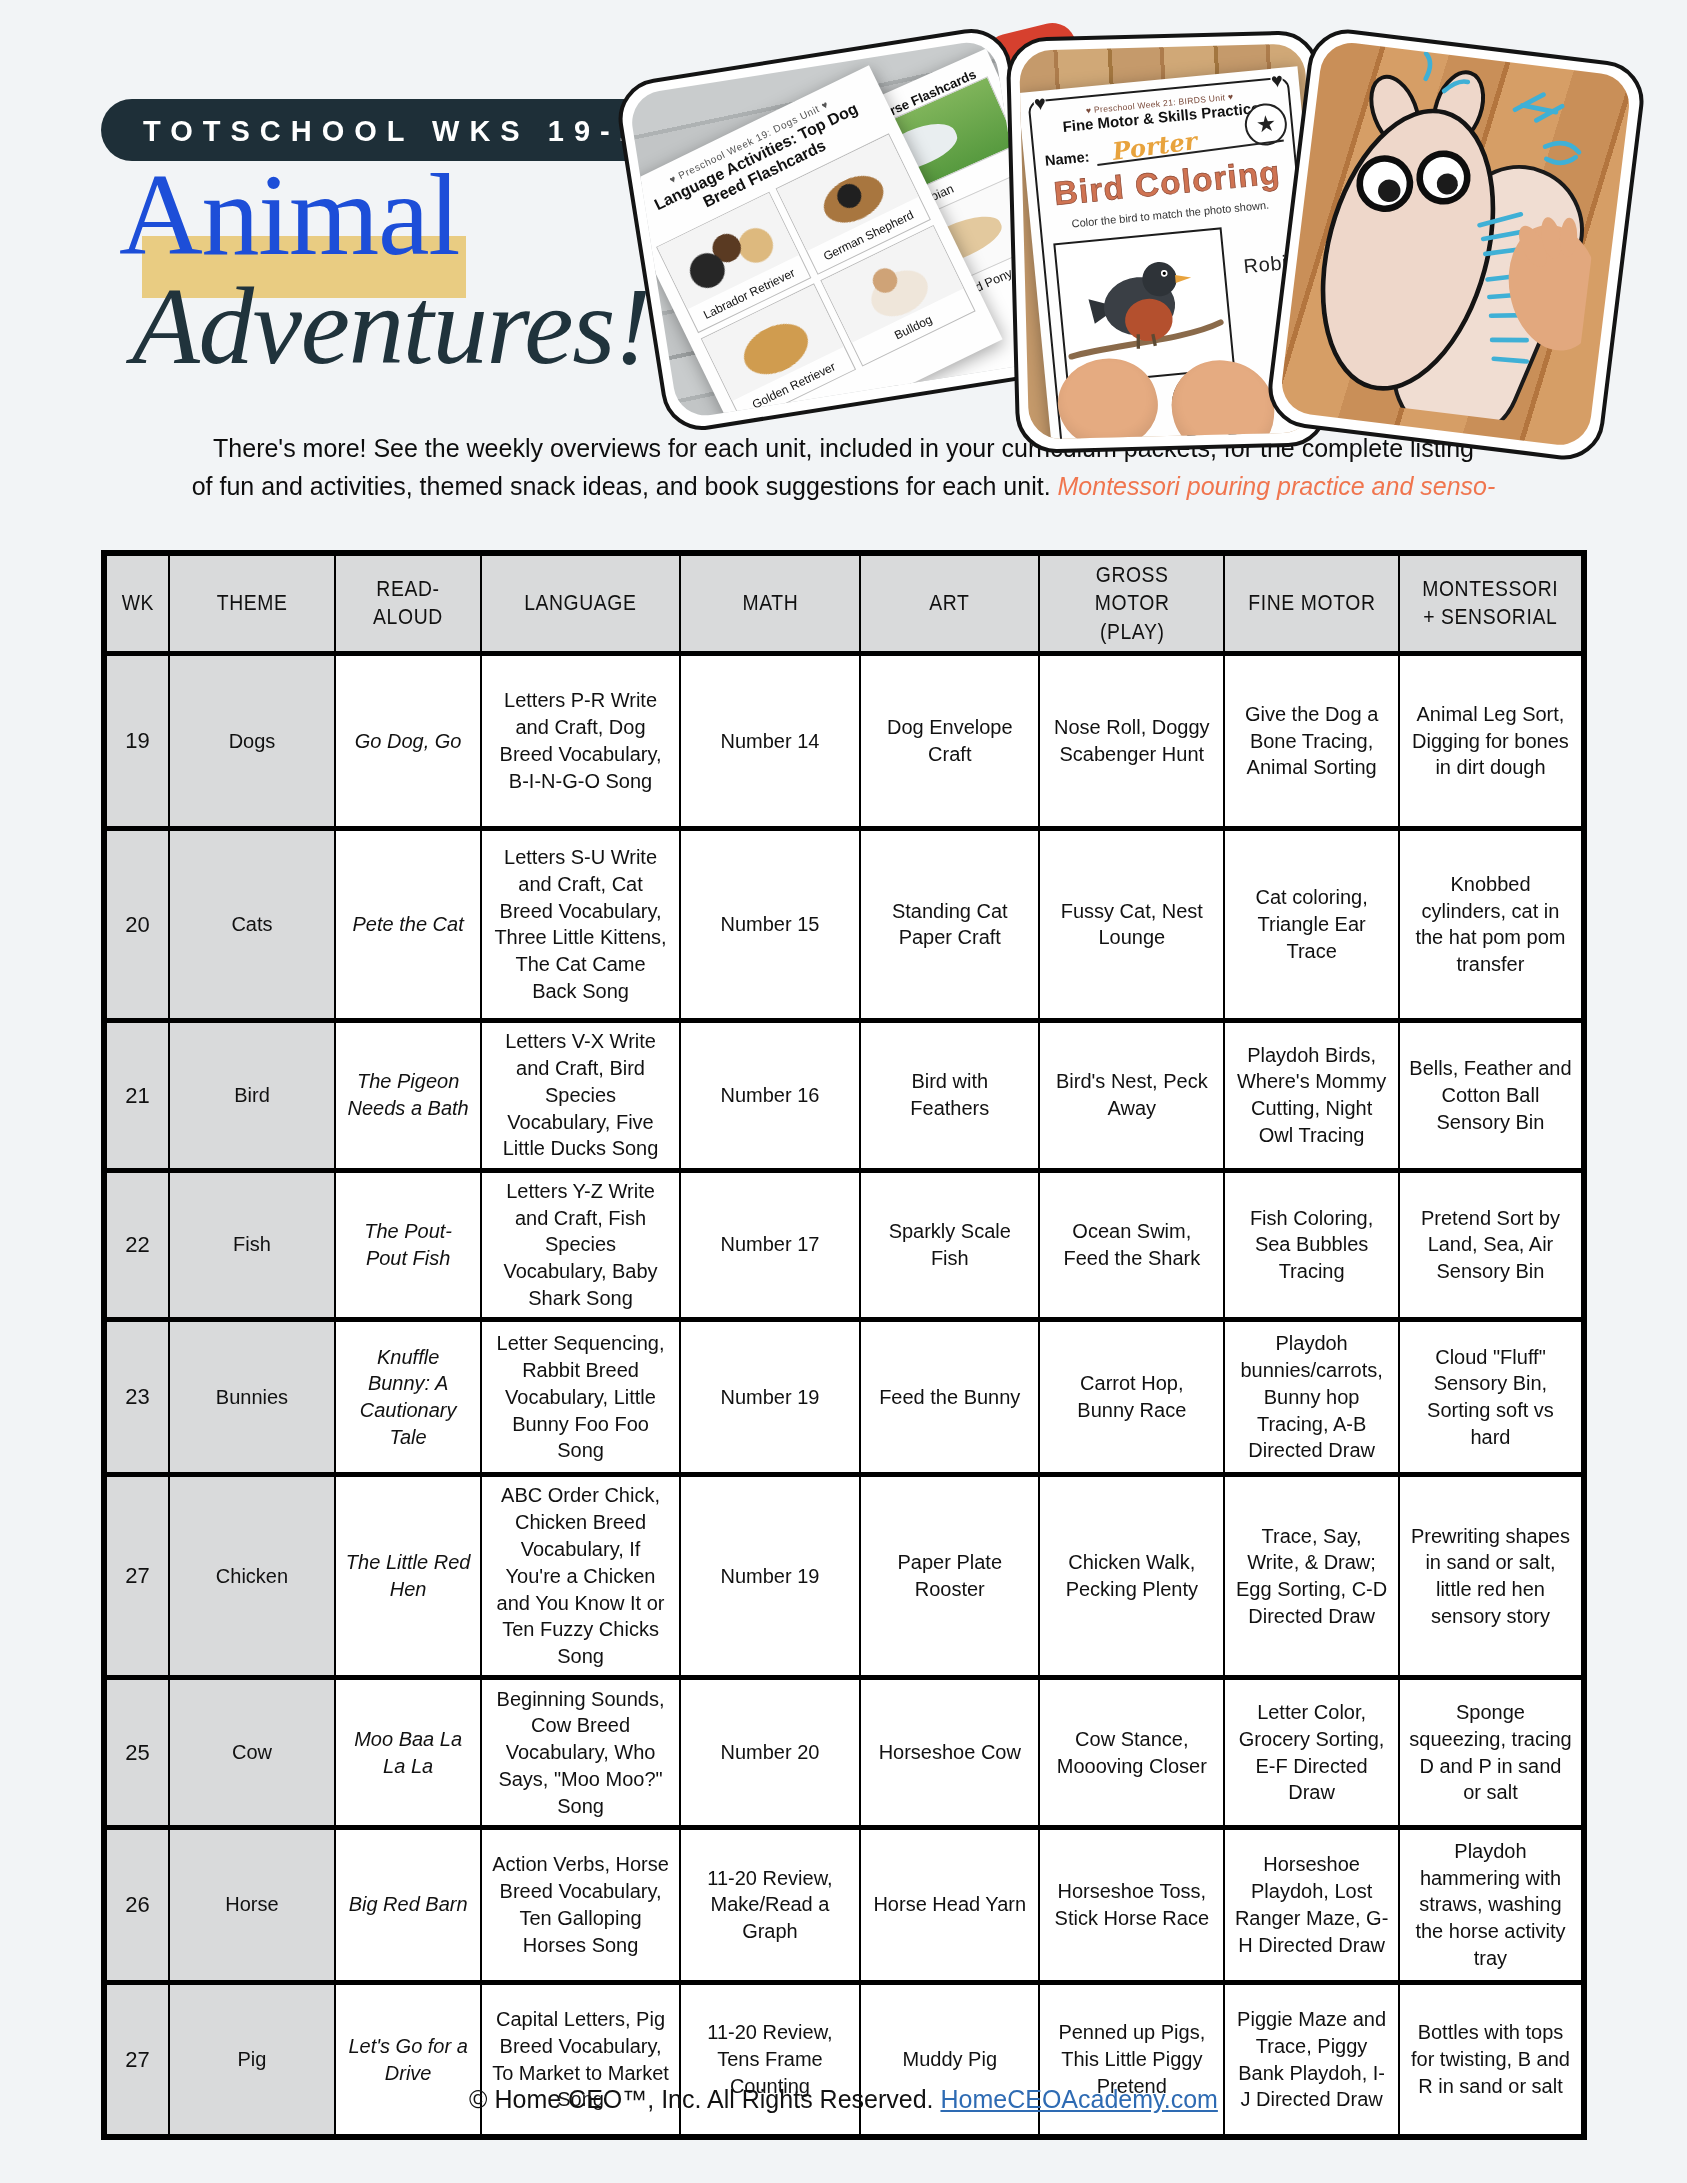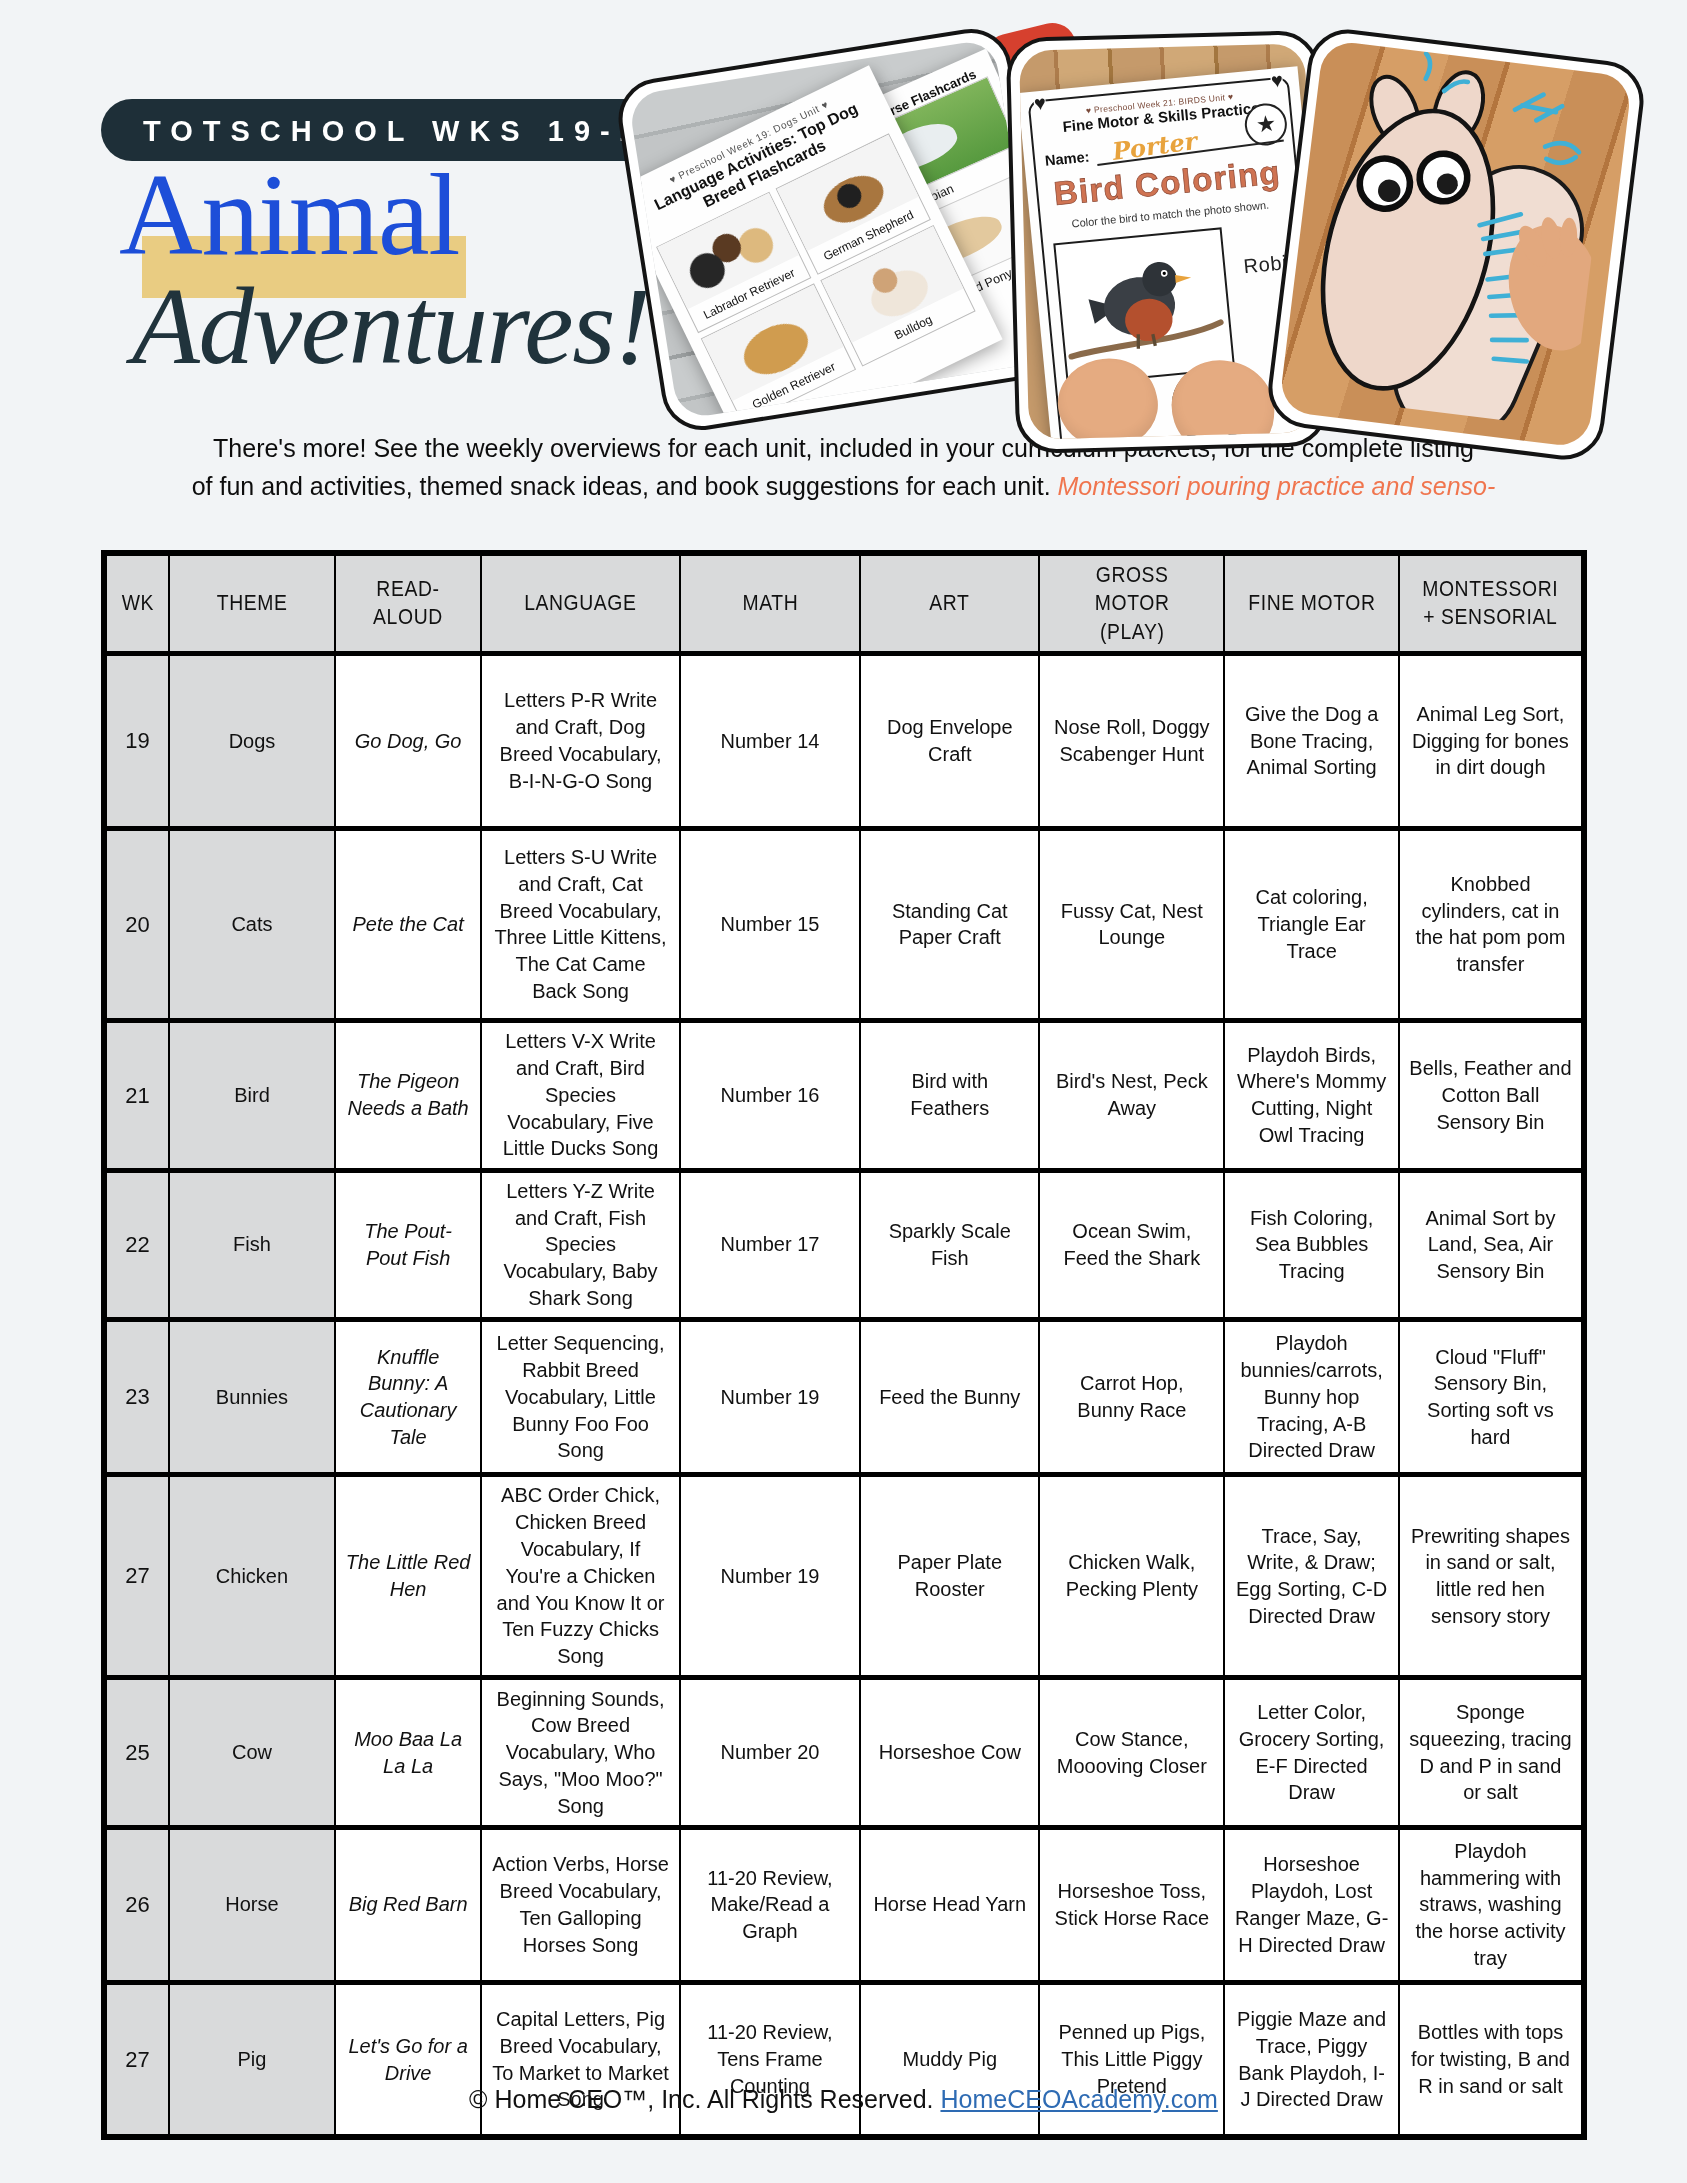--- a/index.html
+++ b/index.html
@@ -289,21 +289,21 @@
   </tr>
         <tr>
     <td class="wk">22</td>
     <td class="theme">Fish</td>
     <td class="read">The Pout-Pout Fish</td>
     <td>Letters Y-Z Write and Craft, Fish Species Vocabulary, Baby Shark Song</td>
     <td>Number 17</td>
     <td>Sparkly Scale Fish</td>
     <td>Ocean Swim, Feed the Shark</td>
     <td>Fish Coloring, Sea Bubbles Tracing</td>
-    <td>Animal Sort by Land, Sea, Air Sensory Bin</td>
+    <td>Pretend Sort by Land, Sea, Air Sensory Bin</td>
   </tr>
         <tr>
     <td class="wk">23</td>
     <td class="theme">Bunnies</td>
     <td class="read">Knuffle Bunny: A Cautionary Tale</td>
     <td>Letter Sequencing, Rabbit Breed Vocabulary, Little Bunny Foo Foo Song</td>
     <td>Number 19</td>
     <td>Feed the Bunny</td>
     <td>Carrot Hop, Bunny Race</td>
     <td>Playdoh bunnies/carrots, Bunny hop Tracing, A-B Directed Draw</td>

